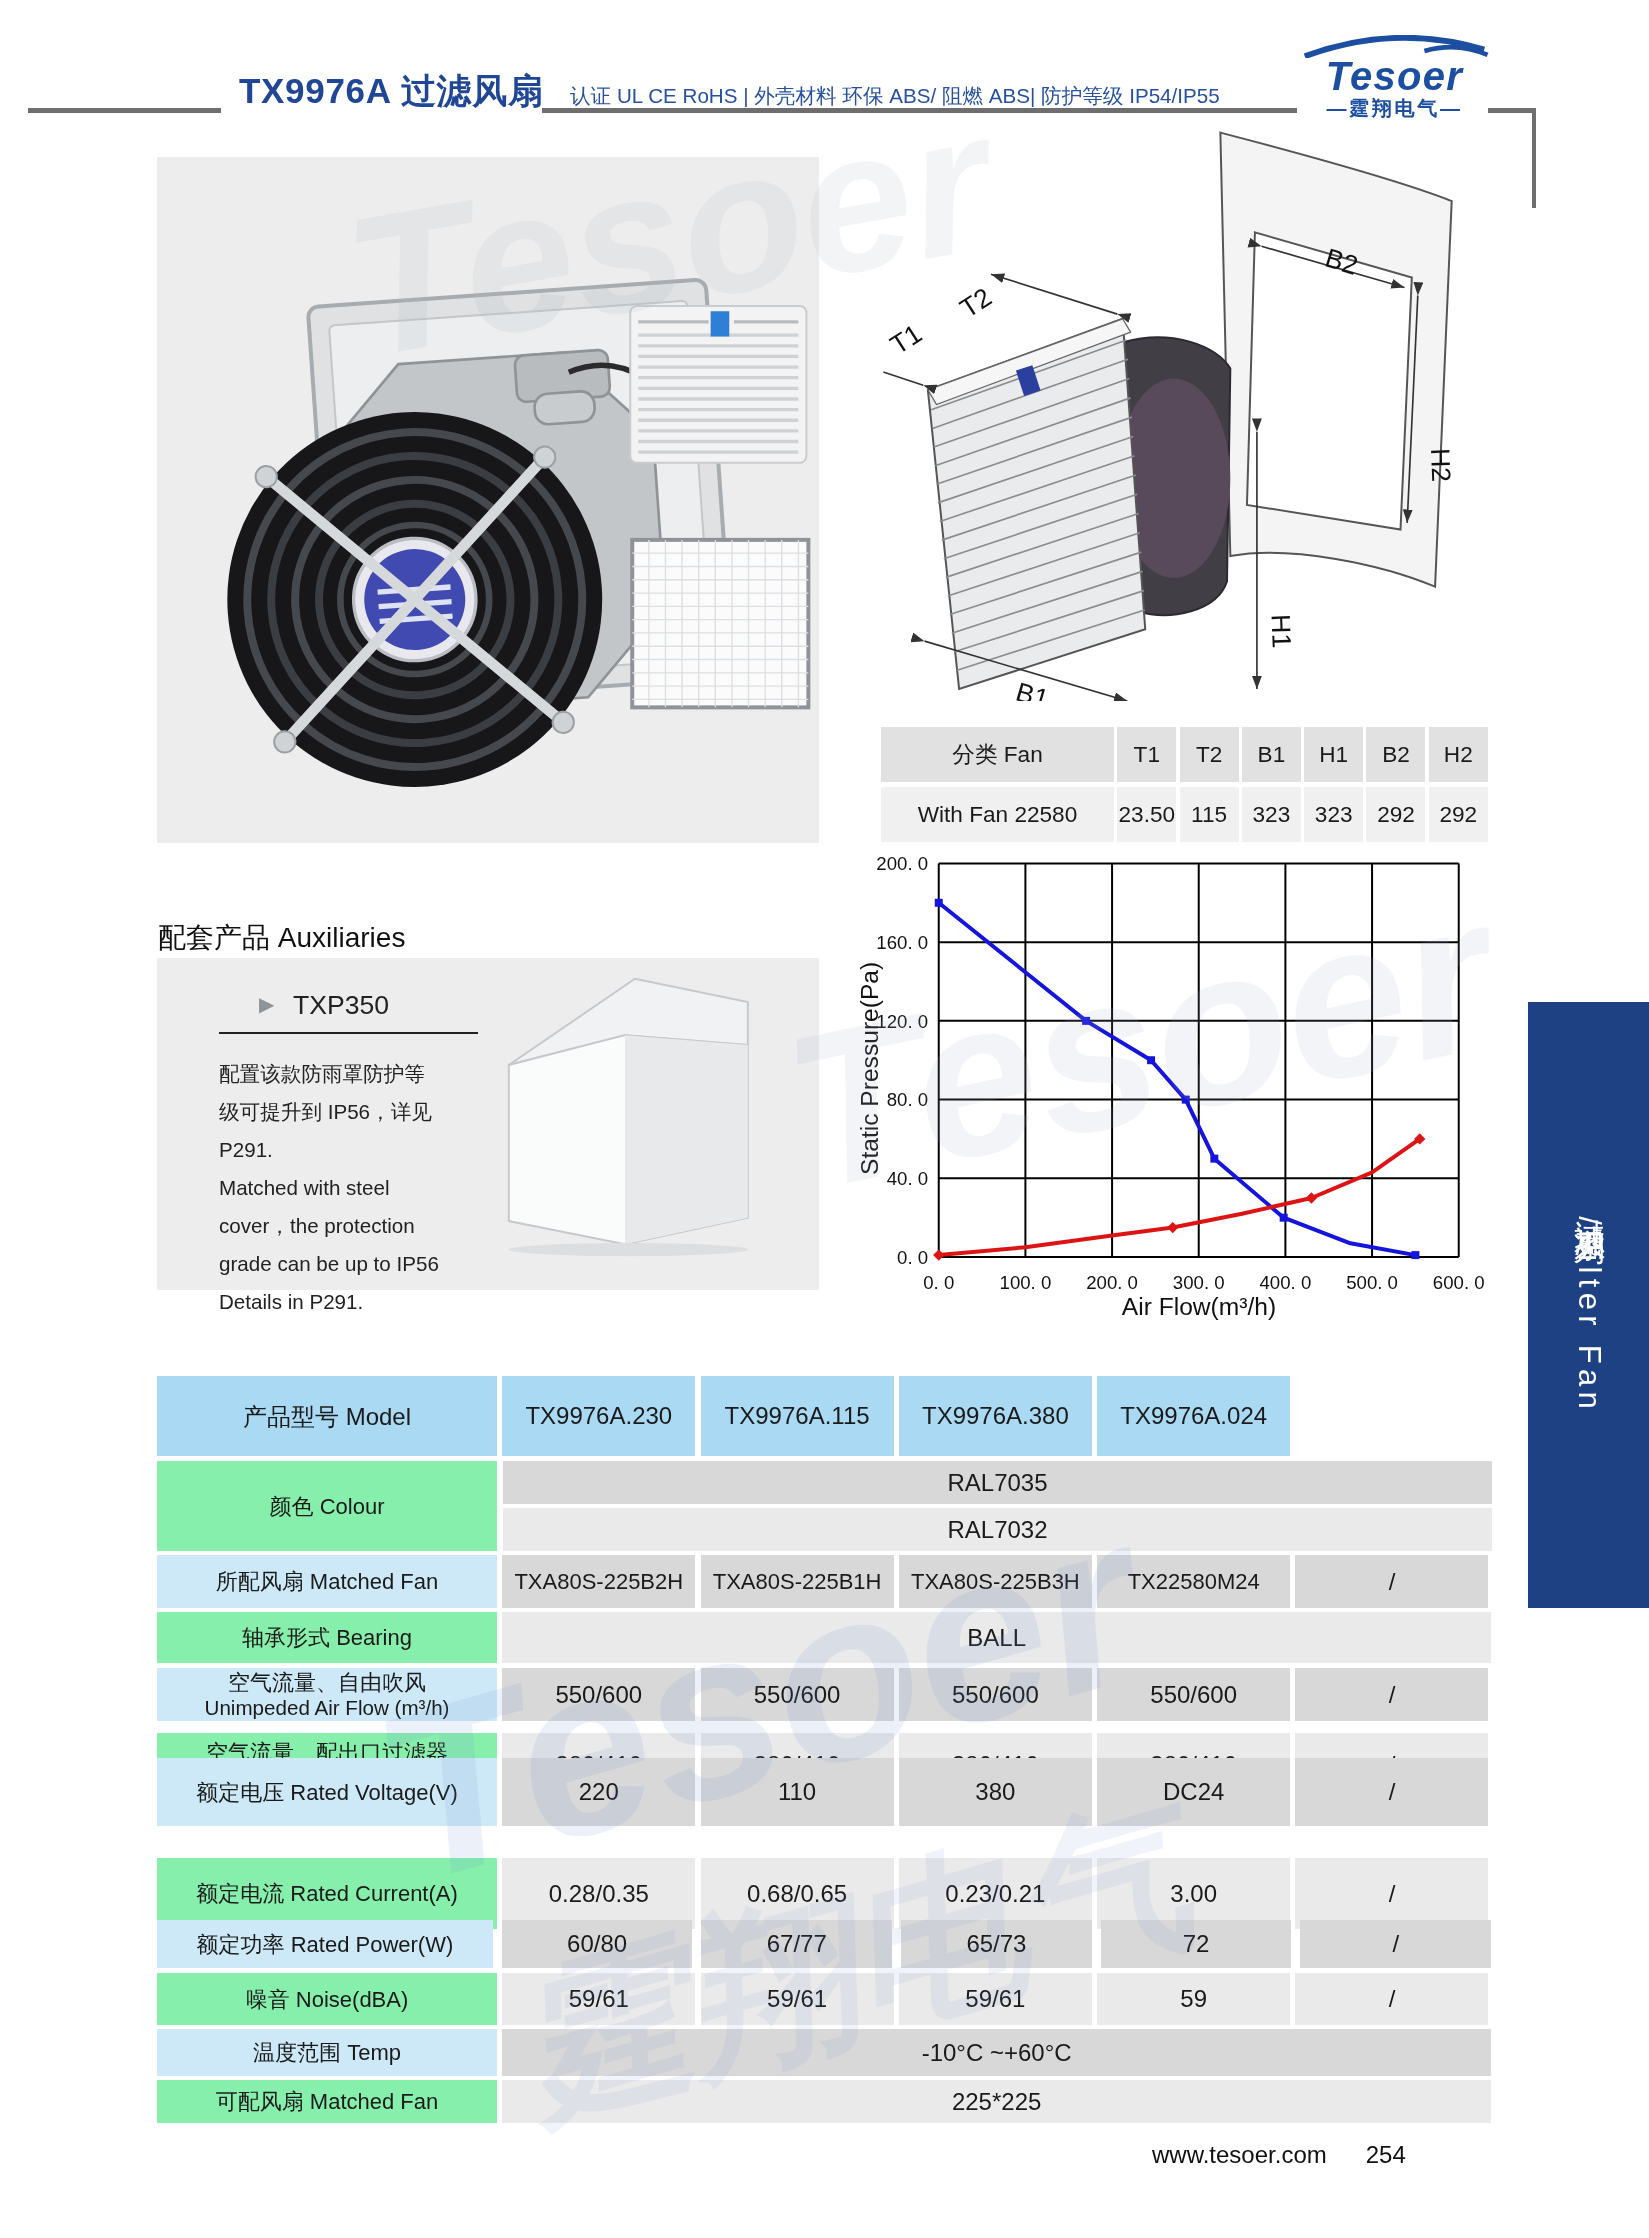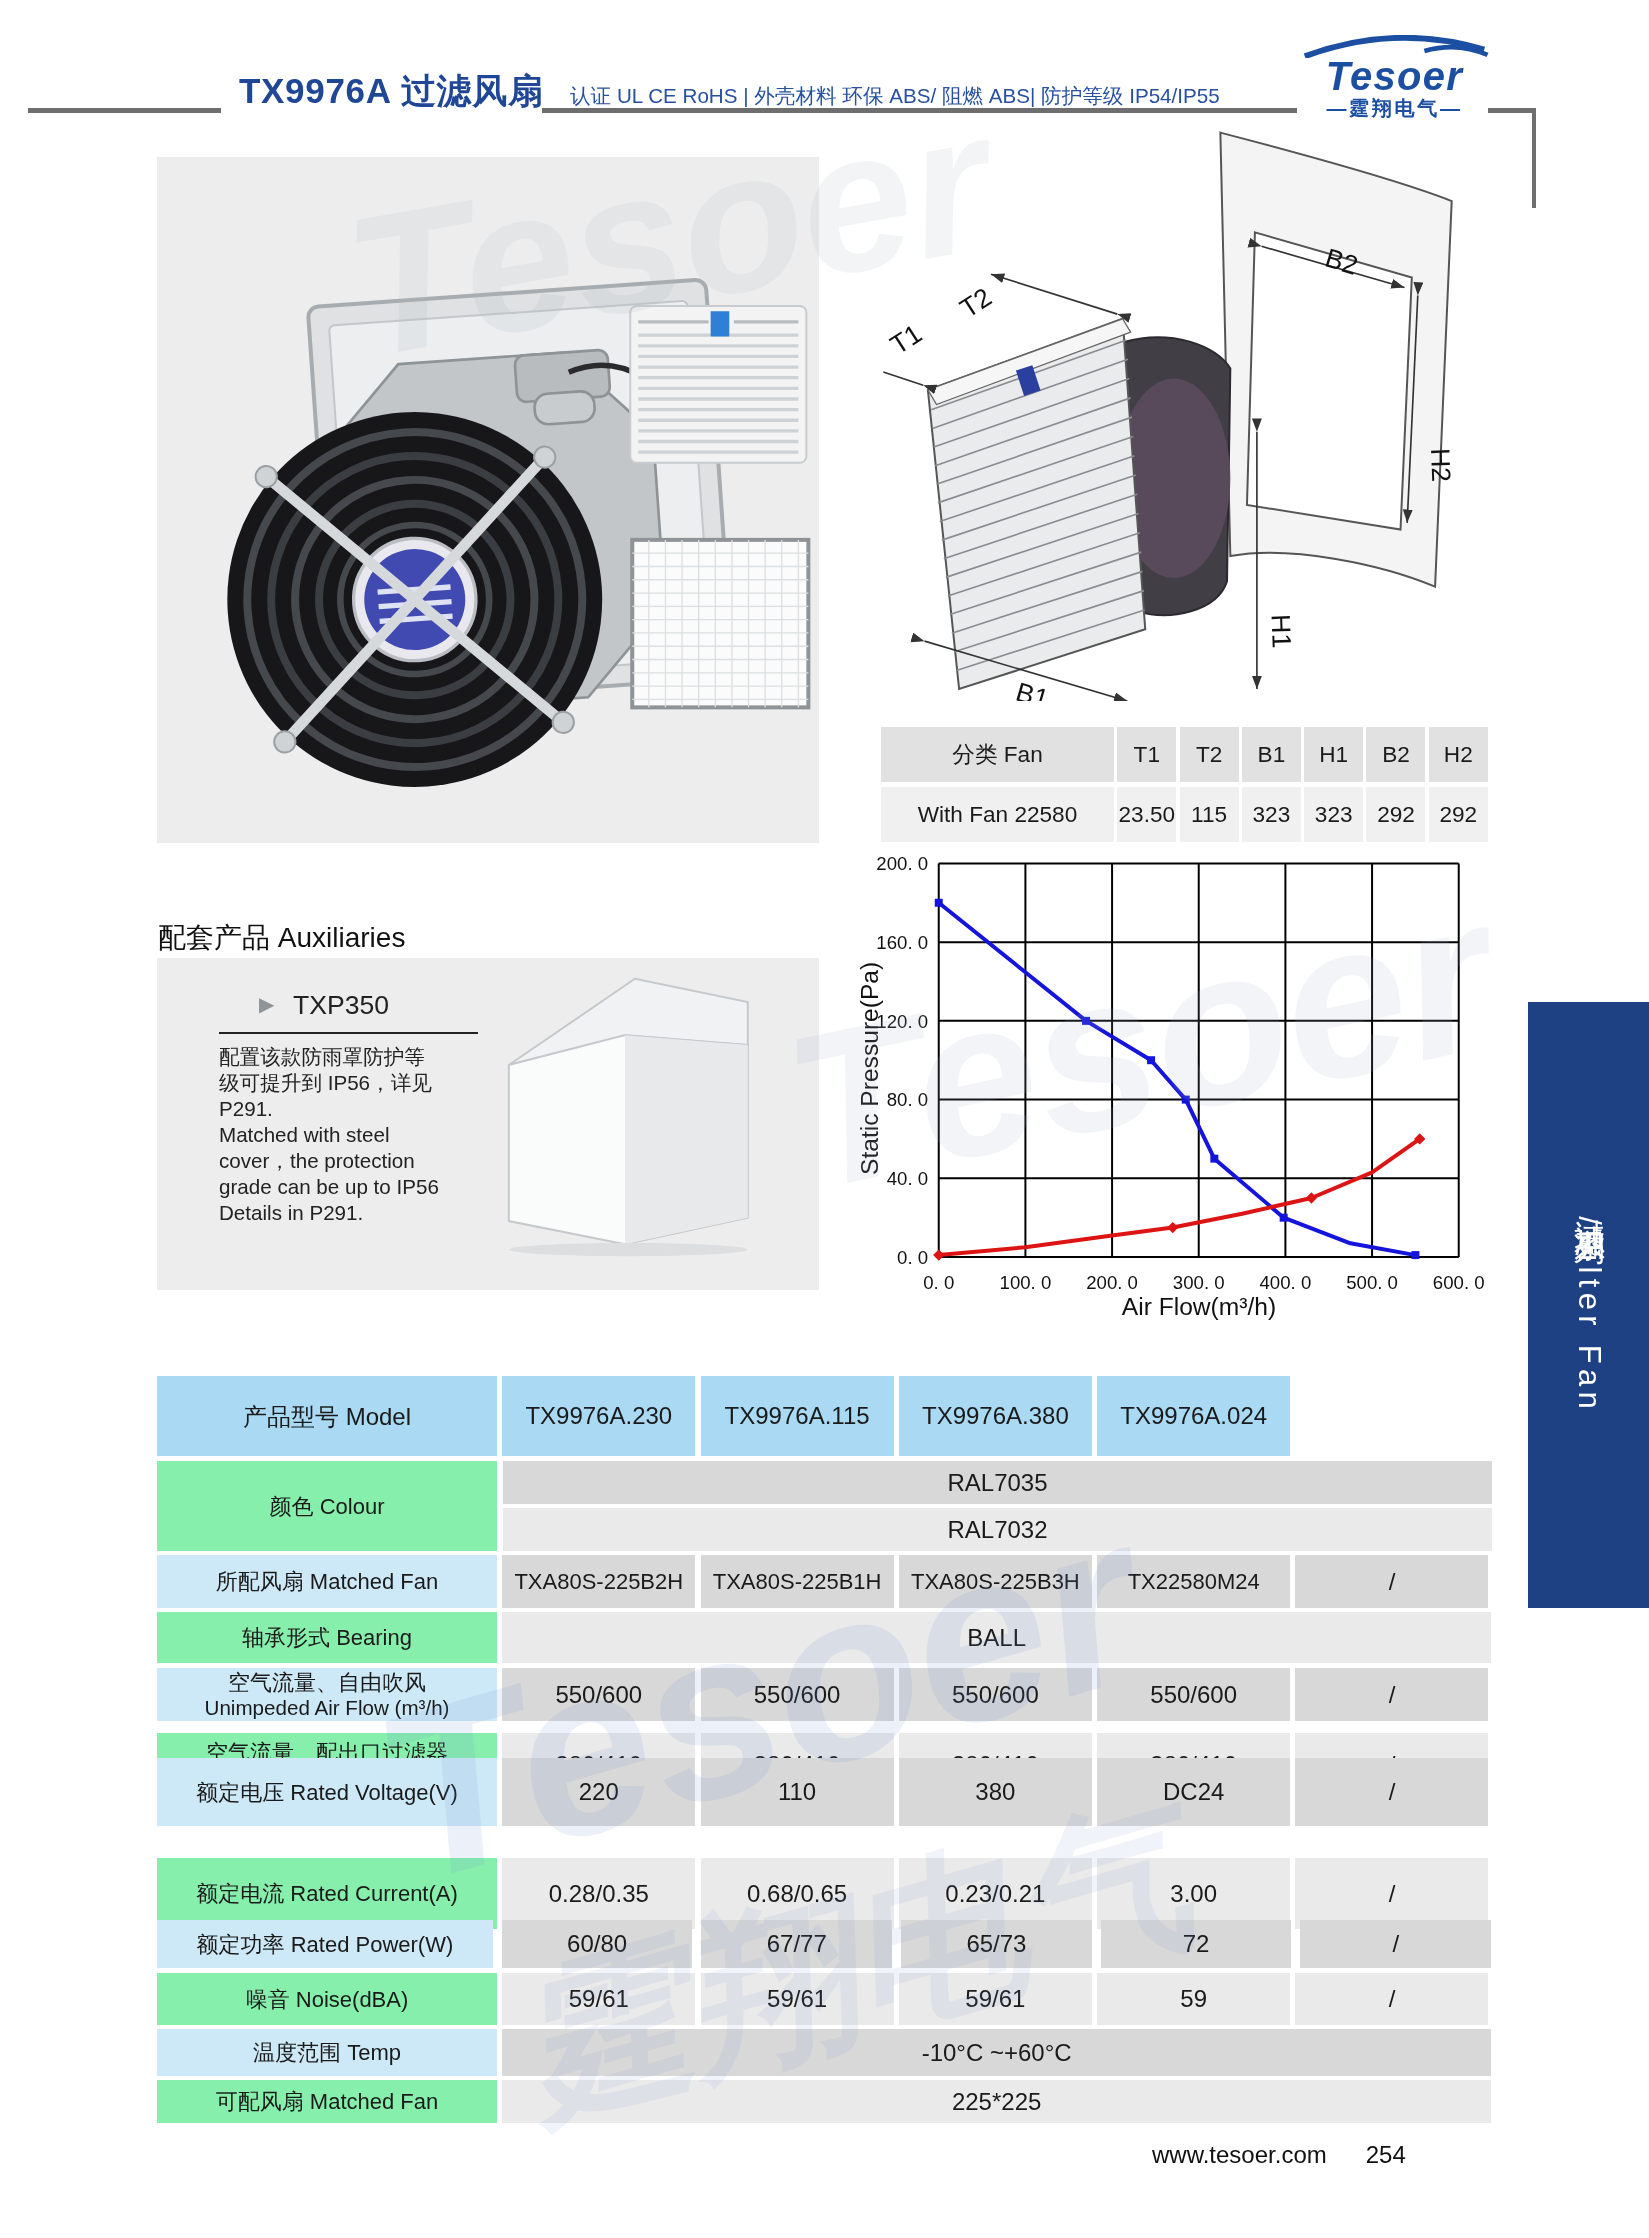--- a/index.html
+++ b/index.html
@@ -11,21 +11,21 @@
   .subtitle{position:absolute;left:570px;top:82px;font-size:20.6px;color:#27519f;}
   .logo{position:absolute;left:1298px;top:35px;width:193px;text-align:center;}
   .logo-word{font-size:40px;font-weight:bold;font-style:italic;color:#1c4fa1;letter-spacing:1.3px;line-height:37px;}
   .logo-sub{font-size:20px;font-weight:bold;color:#1c4fa1;letter-spacing:2.7px;}
   .photo-panel{position:absolute;left:157px;top:157px;width:662px;height:686px;background:#ededee;}
   .aux-heading{position:absolute;left:158px;top:919px;font-size:28px;color:#111;}
   .aux-panel{position:absolute;left:157px;top:958px;width:662px;height:332px;background:#ededee;}
   .aux-product{position:absolute;left:82px;top:32px;font-size:26.6px;color:#222;padding-left:20px;}
   .aux-marker{color:#8f9499;font-size:20px;margin-right:18.6px;vertical-align:2.7px;}
   .aux-line{position:absolute;left:62px;top:74px;width:259px;height:2px;background:#222;}
-  .aux-desc{position:absolute;left:62px;top:86px;width:266px;font-size:20.6px;line-height:26px;color:#222;white-space:pre-line;}
+  .aux-desc{position:absolute;left:62px;top:97px;width:266px;font-size:20.6px;line-height:38px;color:#222;white-space:pre-line;}
   .dims{position:absolute;left:881px;top:727px;display:flex;flex-direction:column;gap:5.3px;justify-content:space-between;}
   .dims-row{display:flex;gap:3.3px;}
   .dcell{display:flex;align-items:center;justify-content:center;font-size:22.6px;color:#1a1a1a;}
   .dlabel{width:233px;}
   .dval{width:59px;}
   .dh{background:#e1e1e1;height:55px;}
   .dd{background:#f0f0f0;height:55px;}
   .chart-ylabel{position:absolute;left:856px;top:875px;height:386px;writing-mode:vertical-rl;
       transform:rotate(180deg);display:flex;align-items:center;justify-content:center;font-size:24.6px;color:#111;}
   .chart-xlabel{position:absolute;left:1033px;top:1293px;width:332px;text-align:center;font-size:24.6px;color:#111;}

